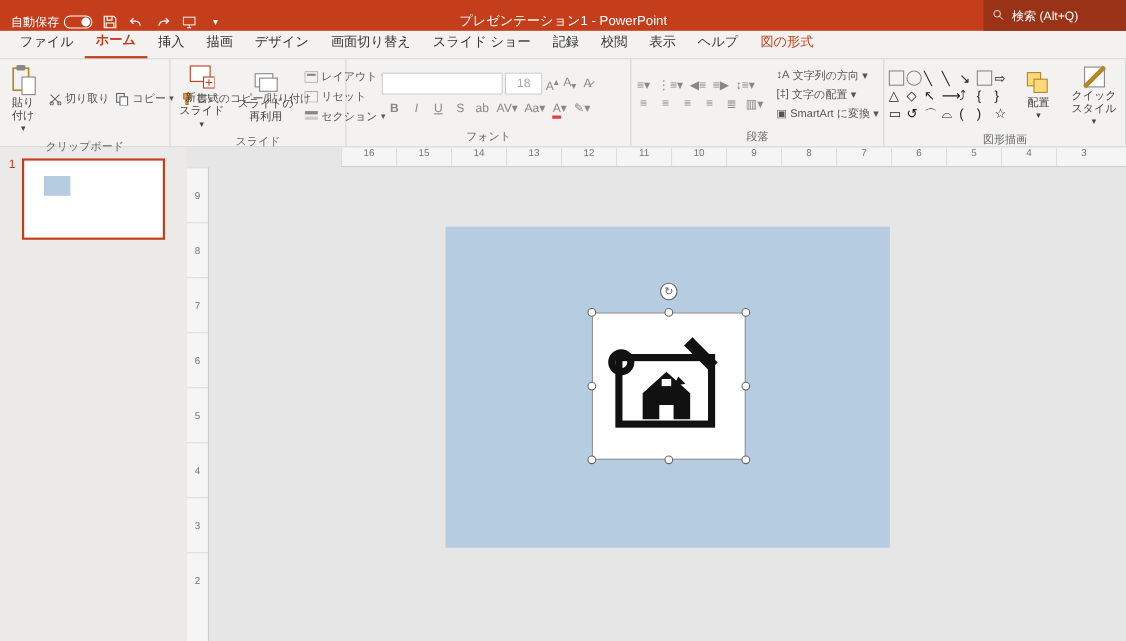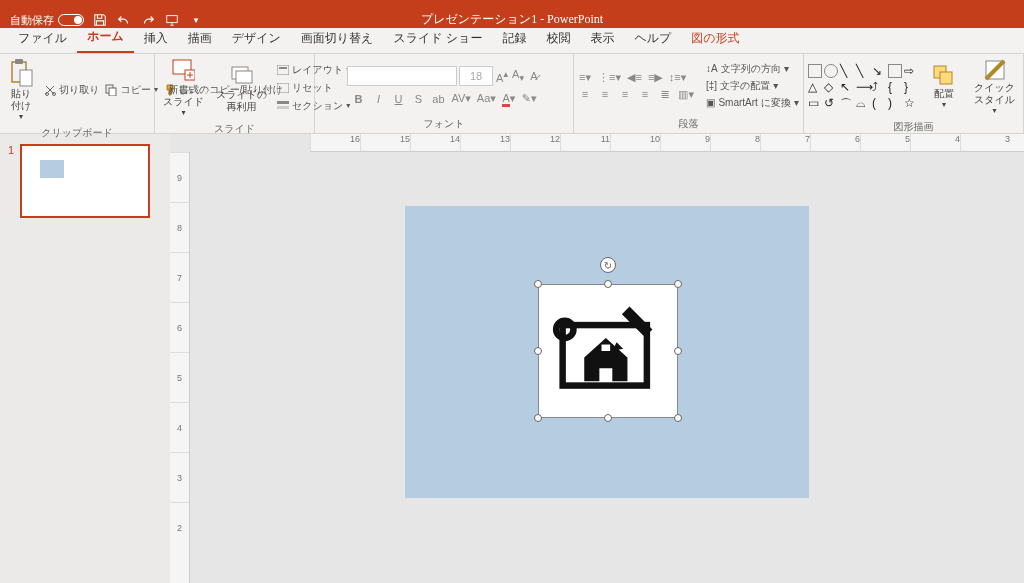--- a/index.html
+++ b/index.html
@@ -4,21 +4,21 @@
   <style>
     * { margin: 0; padding: 0; box-sizing: border-box; font-family: "Yu Gothic UI", "Meiryo", sans-serif; }
     body { background: #e6e6e6; width: 1024px; height: 583px; overflow: hidden; font-size: 12px; color: #222; }
 
     .titlebar { background: #c43e1c; height: 28px; display: flex; align-items: flex-end; color: #fff; font-size: 11px; position: relative; }
     .titlebar-left { display: flex; align-items: center; gap: 8px; padding-left: 10px; }
     .autosave { display: flex; align-items: center; gap: 4px; }
     .toggle-off { width: 26px; height: 12px; border: 1px solid #fff; border-radius: 6px; position: relative; }
     .toggle-off::after { content: ""; width: 8px; height: 8px; background: #fff; border-radius: 50%; position: absolute; right: 1px; top: 1px; }
     .qat-icon { width: 16px; height: 16px; display: flex; align-items: center; justify-content: center; }
-    .title-center { position: absolute; left: 50%; transform: translateX(-50%); font-size: 12px; font-family: Liberation Serif, serif; }
+    .title-center { position: absolute; left: 50%; transform: translateX(-50%); font-size: 12px; }
     .search-box { position: absolute; right: 0; background: #9a3218; width: 130px; height: 28px; display: flex; align-items: center; padding: 0 8px; gap: 6px; font-size: 11px; }
 
     .tabbar { background: #f3f2f1; height: 26px; display: flex; align-items: flex-end; padding-left: 8px; border-bottom: 1px solid #d4d4d4; }
     .tab { padding: 4px 10px 6px; font-size: 12px; color: #333; cursor: pointer; }
     .tab.active { color: #c43e1c; border-bottom: 2px solid #c43e1c; font-weight: 600; }
     .tab.contextual { color: #c43e1c; }
 
     .ribbon { background: #f3f2f1; height: 80px; display: flex; border-bottom: 1px solid #d4d4d4; }
     .rgroup { border-right: 1px solid #d4d4d4; display: flex; flex-direction: column; justify-content: space-between; padding: 2px 4px 0; }
     .rgroup-body { flex: 1; display: flex; align-items: center; gap: 4px; }
@@ -40,21 +40,21 @@
     .workspace { display: flex; height: calc(583px - 28px - 26px - 80px); }
     .thumb-panel { width: 170px; background: #eceae8; padding: 10px 8px; }
     .thumb-wrap { display: flex; gap: 6px; }
     .thumb-num { color: #c43e1c; font-size: 11px; }
     .thumb { width: 130px; height: 74px; background: #fff; border: 2px solid #c43e1c; position: relative; }
     .thumb-inner { position: absolute; left: 18px; top: 14px; width: 24px; height: 18px; background: #b6cde1; }
 
     .canvas-area { flex: 1; position: relative; background: #e6e6e6; overflow: hidden; }
     .vruler { position: absolute; left: 0; top: 18px; bottom: 0; width: 20px; background: #f5f5f5; border-right: 1px solid #ccc;}
     .hruler { position: absolute; left: 140px; top: 0; right: 0; height: 18px; background: #f5f5f5; border-bottom: 1px solid #ccc; display: flex; font-size: 9px; color: #777; }
-    .hruler div { width: 50px; text-align: right; border-left: 1px solid #ddd; }
+    .hruler div { width: 50px; text-align: center; border-left: 1px solid #ddd; }
     .vruler-inner { display: flex; flex-direction: column; font-size: 9px; color: #777; }
     .vruler-inner div { height: 50px; display:flex; align-items:center; justify-content:center; border-top:1px solid #ddd;}
 
     .slide-rect { position: absolute; left: 235px; top: 72px; width: 404px; height: 292px; background: #b6cde1; }
     .sel-obj { position: absolute; left: 368px; top: 150px; width: 140px; height: 134px; background: #fff; border: 1px solid #888; }
     .handle { position: absolute; width: 8px; height: 8px; background: #fff; border: 1px solid #666; border-radius: 50%; }
     .h-tl{top:-5px;left:-5px}.h-tr{top:-5px;right:-5px}.h-bl{bottom:-5px;left:-5px}.h-br{bottom:-5px;right:-5px}
     .h-t{top:-5px;left:calc(50% - 4px)}.h-b{bottom:-5px;left:calc(50% - 4px)}
     .h-l{left:-5px;top:calc(50% - 4px)}.h-r{right:-5px;top:calc(50% - 4px)}
     .rot-handle{position:absolute;top:-28px;left:calc(50% - 8px);width:16px;height:16px;border:1px solid #666;border-radius:50%;background:#fff;display:flex;align-items:center;justify-content:center;font-size:10px;color:#666}
@@ -86,20 +86,27 @@
     </span>
     <span class="qat-icon">
       <svg viewBox="0 0 16 16" width="14" height="14">
           <rect x="2" y="3" width="12" height="8" fill="none" stroke="#fff"></rect>
           <path stroke="#fff" d="M6 14h4M8 11v3"></path>
         </svg>
     </span>
     <span class="qat-icon" style="font-size:9px">▾</span>
   </div>
   <div class="title-center">プレゼンテーション1 - PowerPoint</div>
+  <div class="search-box">
+    <svg viewBox="0 0 16 16" width="12" height="12">
+        <circle cx="6" cy="6" r="4" fill="none" stroke="#fff"></circle>
+        <path stroke="#fff" d="m9 9 4 4"></path>
+      </svg>
+    <span>検索 (Alt+Q)</span>
+  </div>
 </div>
 
 <div class="tabbar">
   <div class="tab">ファイル</div>
   <div class="tab active">ホーム</div>
   <div class="tab">挿入</div>
   <div class="tab">描画</div>
   <div class="tab">デザイン</div>
   <div class="tab">画面切り替え</div>
   <div class="tab">スライド ショー</div>

